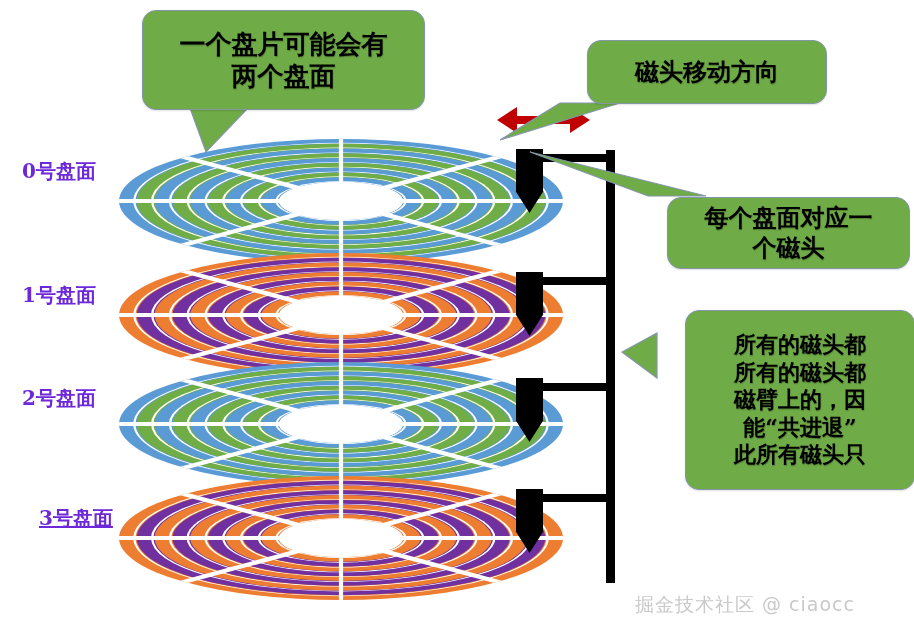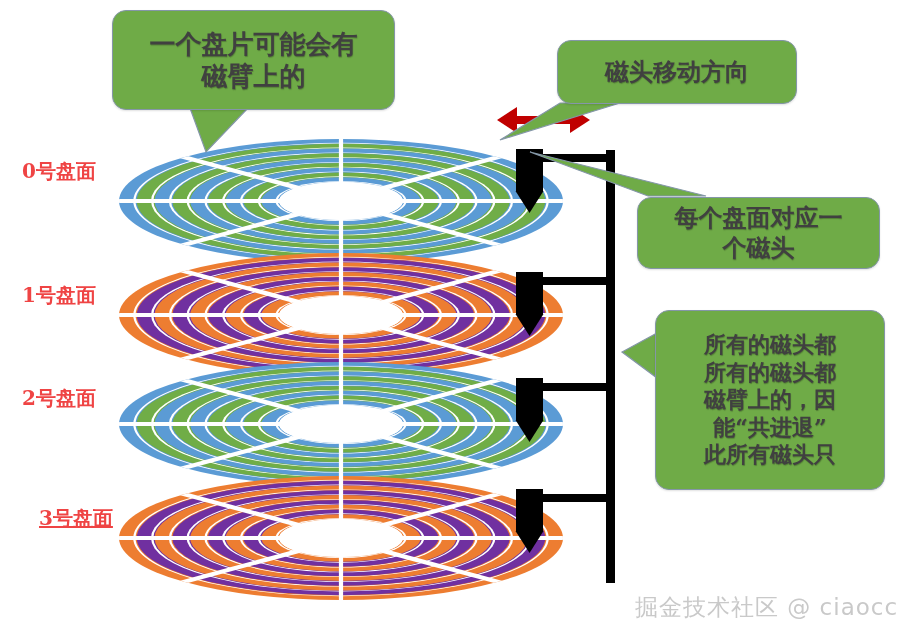--- a/index.html
+++ b/index.html
@@ -22,53 +22,54 @@
     left: 0;
     top: 0;
     width: 914px;
     height: 636px;
   }
   .platter-label {
     position: absolute;
     font-family: "DejaVu Serif", "Liberation Serif", serif;
     font-size: 20px;
     font-weight: 700;
-    color: #ef4444;
+    color: #6d28d9;
     white-space: nowrap;
     letter-spacing: 0px;
     text-shadow: 1px 1px 0 rgba(255,255,255,0.85);
   }
   .callout {
     position: absolute;
     box-sizing: border-box;
     border-radius: 14px;
     border: 1.5px solid #8496a8;
     background: #6fab47;
-    color: #404040;
+    color: #000000;
     font-family: "DejaVu Serif", "Liberation Serif", serif;
     font-weight: 700;
     display: flex;
     align-items: center;
     justify-content: center;
     text-align: center;
     line-height: 1.25;
     text-shadow: 0.5px 0.5px 1px rgba(0,0,0,0.25);
     box-shadow: 0 1px 2px rgba(0,0,0,0.12);
+    margin-left: 30px;
   }
   .callout span { display: block; width: 100%; padding: 0 10px; }
   #callout-platter-note { left: 112px; top: 10px; width: 283px; height: 100px; font-size: 26px; }
   #callout-head-direction { left: 557px; top: 40px; width: 240px; height: 64px; font-size: 24px; }
   #callout-surface-head { left: 637px; top: 197px; width: 243px; height: 72px; font-size: 24px; }
   #callout-arm-note { left: 655px; top: 310px; width: 230px; height: 180px; font-size: 22px; }
   #watermark {
     position: absolute;
     left: 635px;
     top: 592px;
     font-family: "DejaVu Sans", "Liberation Sans", sans-serif;
-    font-size: 23px;
+    font-size: 19px;
     color: #c9c9c9;
     white-space: nowrap;
     letter-spacing: 1px;
   }
 </style>
 </head>
 <body>
 
 <div id="stage">
 
@@ -296,21 +297,21 @@
   </svg>
 
   <div class="platter-label" style="left:22px;top:158px;">0号盘面</div>
   <div class="platter-label" style="left:22px;top:282px;text-align:right;">1号盘面</div>
   <div class="platter-label" style="left:22px;top:385px;">2号盘面</div>
   <div class="platter-label" style="left:39px;top:505px;text-decoration:underline;">3号盘面</div>
 
   <div class="callout" id="callout-platter-note">
     <span>
         <div>一个盘片可能会有</div>
-        <div>磁臂上的</div>
+        <div>两个盘面</div>
       </span>
   </div>
 
   <div class="callout" id="callout-head-direction">
     <span>
         <div>磁头移动方向</div>
       </span>
   </div>
 
   <div class="callout" id="callout-surface-head">

